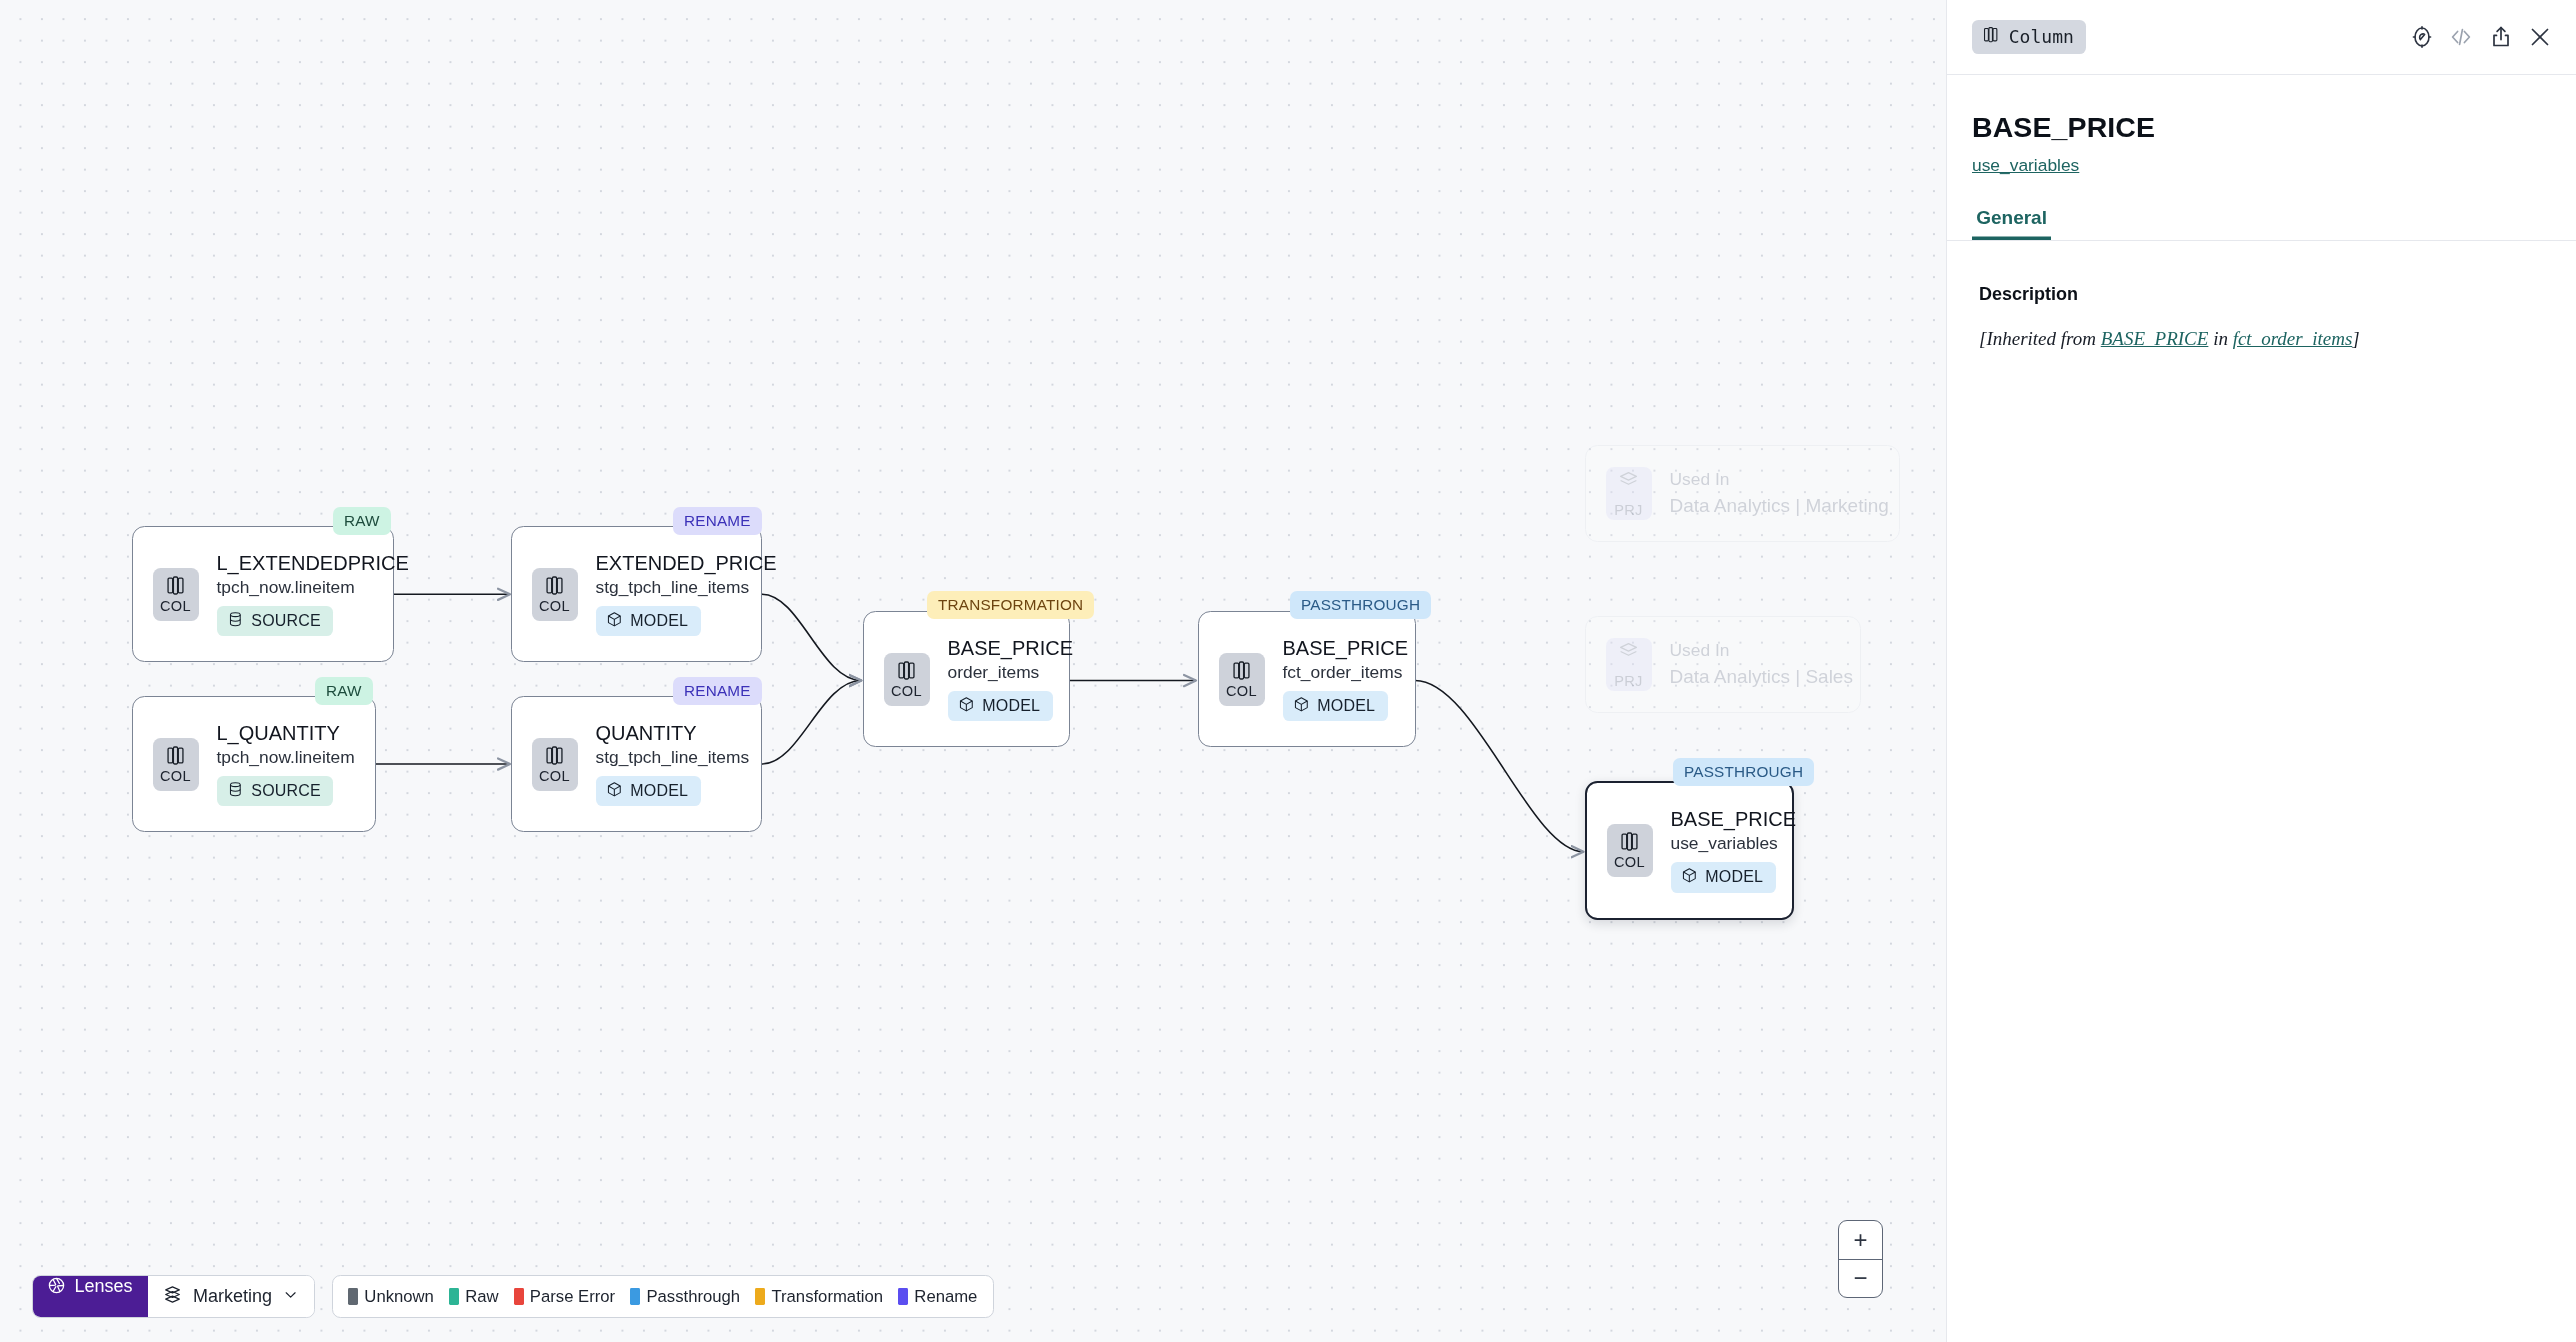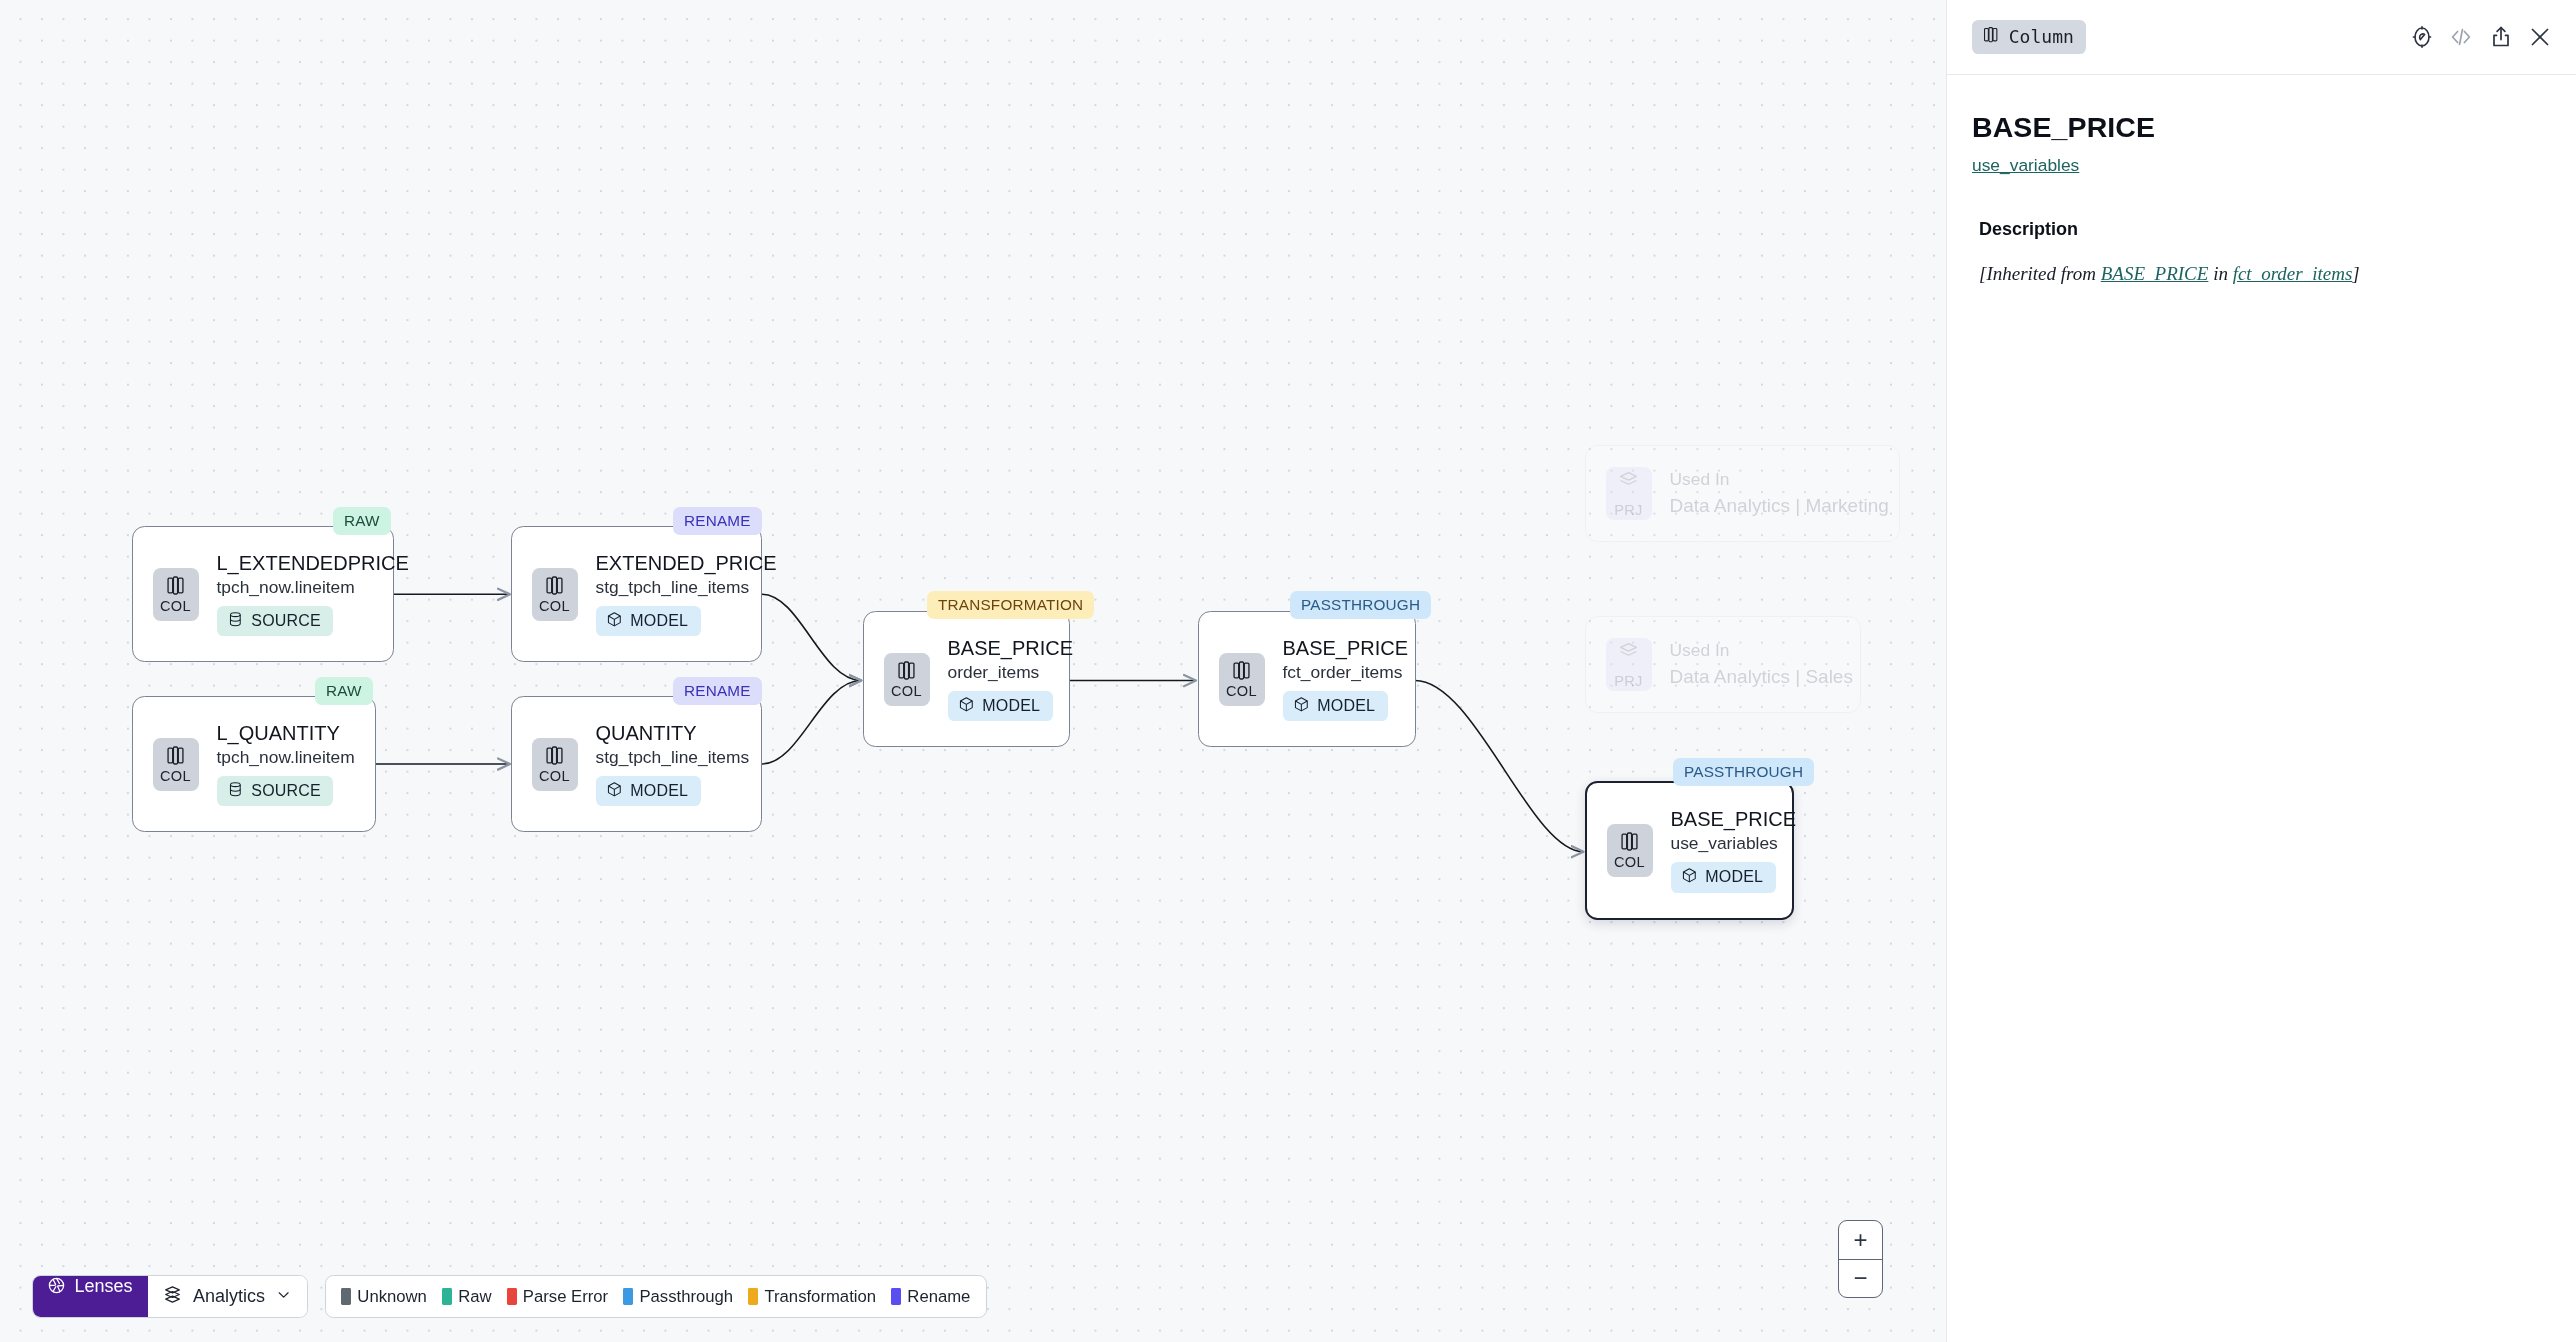--- a/index.html
+++ b/index.html
@@ -489,21 +489,21 @@
         <span>Lenses</span>
       </div>
       <div class="bb-evolution">
         <span>
           <svg width="19" height="19" viewBox="0 0 24 24" fill="none" stroke="#1d232e" stroke-width="1.5" stroke-linejoin="round">
             <path d="M12 2.4 L20.6 6.2 L12 10 L3.4 6.2 Z"></path>
             <path d="M12 8.2 L20.6 12 L12 15.8 L3.4 12 Z"></path>
             <path d="M12 14 L20.6 17.8 L12 21.6 L3.4 17.8 Z"></path>
           </svg>
         </span>
-        <span>Analytics</span>
+        <span>Marketing</span>
         <span>
           <svg width="15.3" height="15.3" viewBox="0 0 24 24" fill="none" stroke="#1d232e" stroke-width="1.8" stroke-linecap="round" stroke-linejoin="round">
             <polyline points="5,9 12,16 19,9"></polyline>
           </svg>
         </span>
       </div>
     </div>
     <div class="bb-legend" id="legend">
         <div class="lg-item">
           <span class="lg-swatch" style="background:#606871"></span>
@@ -575,19 +575,22 @@
           <line x1="4.5" y1="4.5" x2="19.5" y2="19.5"></line>
             <line x1="19.5" y1="4.5" x2="4.5" y2="19.5"></line>
         </svg>
       </span>
     </div>
   </div>
 
   <div id="panel-title">BASE_PRICE</div>
   <a id="panel-link">use_variables</a>
 
+  <div id="panel-tabs">
+    <div class="tab active">General</div>
+  </div>
 
   <div id="desc-label">Description</div>
   <div id="desc-inherit">
     <span>[Inherited from </span><a>BASE_PRICE</a><span> in </span><a>fct_order_items</a><span>]</span>
   </div>
 </div>
 
 
 </body></html>

